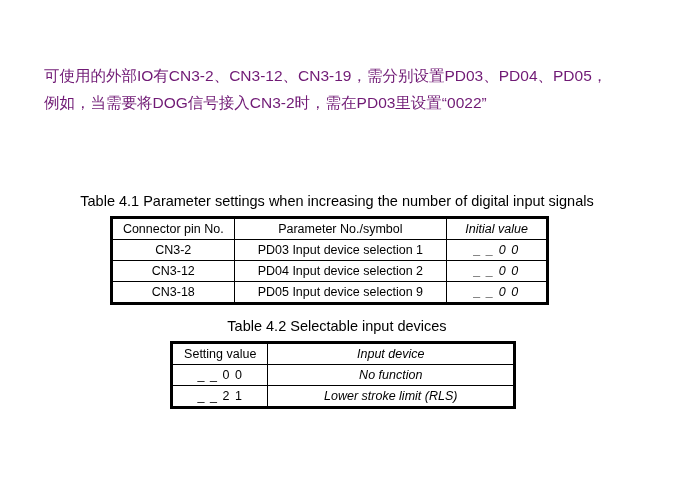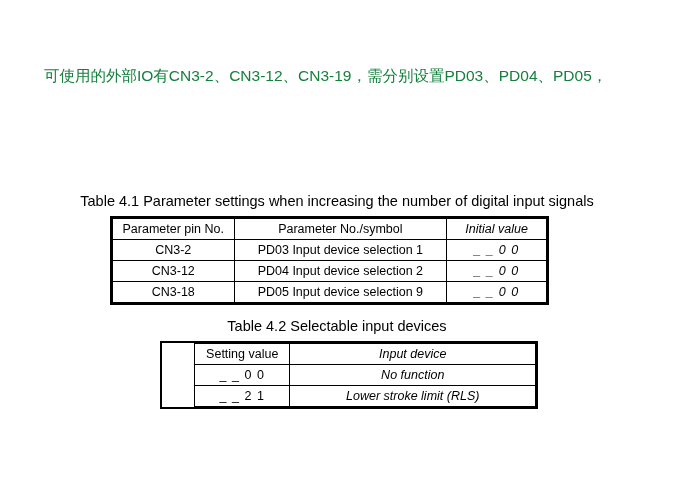--- a/index.html
+++ b/index.html
@@ -22,21 +22,21 @@
     box-sizing: border-box;
   }
   .intro {
     position: absolute;
     left: 44px;
     top: 62px;
     width: 596px;
     font-size: 15.5px;
     line-height: 27px;
     letter-spacing: 0px;
-    color: #15803d;
+    color: #701a75;
   }
   .intro div {
     white-space: nowrap;
   }
 
   .table-caption {
     text-align: center;
     font-size: 14.5px;
     color: #000;
   }
@@ -56,24 +56,23 @@
   }
   
   .t42-caption {
     position: absolute;
     left: 0;
     top: 318px;
     width: 674px;
   }
   .t42-wrap {
     position: absolute;
-    left: 160px;
+    left: 170px;
     top: 341px;
     width: 342px;
-    padding-left: 32px;
   }
 
   table.doc {
     border-collapse: collapse;
     width: 100%;
     background: #fff;
   }
   table.doc td, table.doc th {
     border: 1px solid #000;
     font-weight: normal;
@@ -101,29 +100,30 @@
     font-family: "Liberation Sans", sans-serif;
   }
 </style>
 </head>
 <body>
 
 <div class="page">
 
   <div class="intro">
     <div>可使用的外部IO有CN3-2、CN3-12、CN3-19，需分别设置PD03、PD04、PD05，</div>
+    <div>例如，当需要将DOG信号接入CN3-2时，需在PD03里设置“0022”</div>
   </div>
 
   <div class="table-caption t41-caption">Table 4.1 Parameter settings when increasing the number of digital input signals</div>
 
   <div class="t41-wrap">
     <table class="doc">
       <tbody>
           <tr>
-        <td class="c1">Parameter pin No.</td>
+        <td class="c1">Connector pin No.</td>
         <td class="c2">Parameter No./symbol</td>
         <td class="c3">Initial value</td>
       </tr>
       <tr>
         <td class="c1">CN3-2</td>
         <td class="c2">PD03 Input device selection 1</td>
         <td class="c3 mono-val">_ _ 0 0</td>
       </tr>
       <tr>
         <td class="c1">CN3-12</td>

